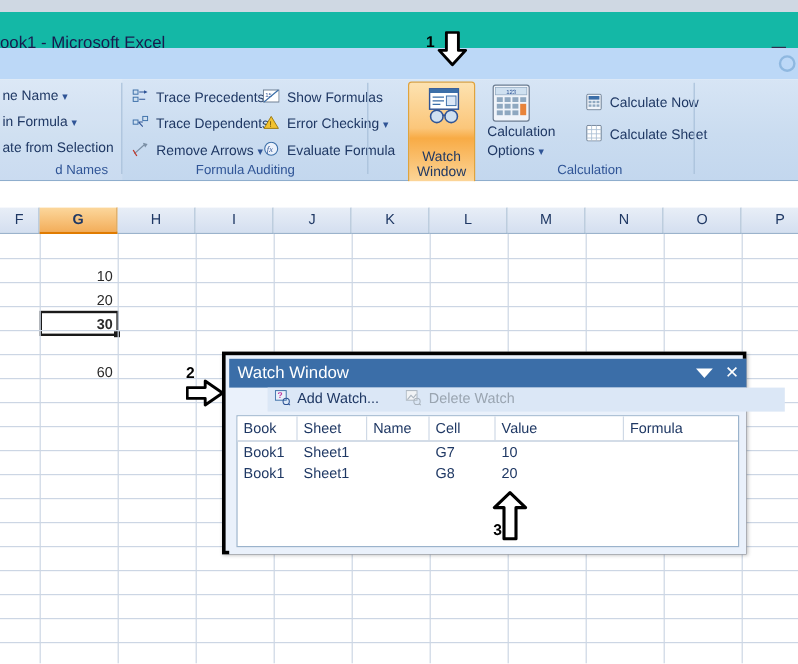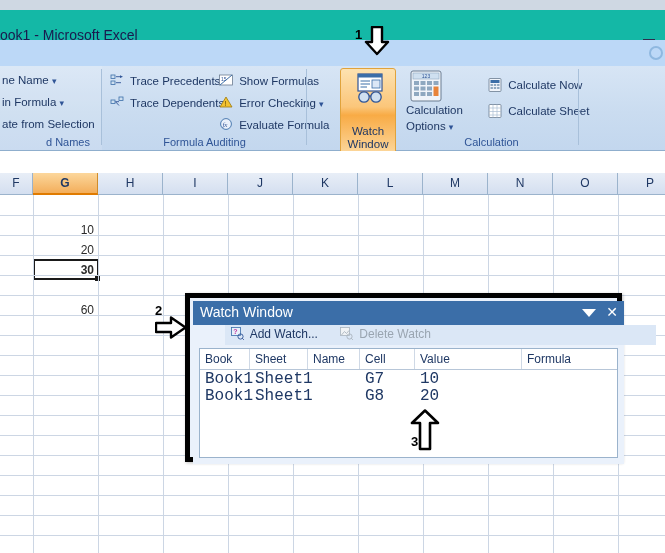--- a/index.html
+++ b/index.html
@@ -112,21 +112,21 @@
   #cell-selection{
     position:absolute;border:2px solid #1a1a1a;box-sizing:border-box;
   }
   #cell-selection .handle{
     position:absolute;right:-3px;bottom:-3px;width:5px;height:5px;
     background:#1a1a1a;
   }
   
   #watch-window{
     position:absolute;left:185px;top:293px;width:437px;height:169px;
-    background:#eaf1fb;border:5px solid #000000;
+    background:#eaf1fb;border:3px solid #000000;
     box-sizing:border-box;
     box-shadow:1px 1px 3px rgba(0,0,0,0.25);
   }
   #ww-frame{
     position:absolute;left:3px;top:3px;width:431px;height:163px;
     background:#eaf1fb;box-sizing:border-box;
   }
   #ww-titlebar{
     position:absolute;left:0;top:0;width:431px;height:24px;
     background:#3b6ea8;box-sizing:border-box;
@@ -162,23 +162,22 @@
     background:#ffffff;border-bottom:1px solid #b7c6d8;box-sizing:border-box;
   }
   .ww-col{
     position:absolute;top:0;height:20px;line-height:20px;
     font-size:12px;color:#1f3864;padding-left:5px;box-sizing:border-box;
     border-right:1px solid #cfd9e6;
   }
   .ww-row{position:absolute;left:0;height:17px;width:417px;}
   .ww-cell{
     position:absolute;top:0;height:17px;line-height:17px;
-    font-size:16px;color:#1f3864;padding-left:5px;box-sizing:border-box;
+    font-size:12px;color:#1f3864;padding-left:5px;box-sizing:border-box;
     white-space:nowrap;
-    font-family:Liberation Mono, monospace;
   }
   
   .anno-num{
     position:absolute;font-size:13px;font-weight:bold;color:#000000;
   }
   .anno-arrow{position:absolute;}
 </style>
 </head>
 <body>
 
@@ -223,20 +222,31 @@
     </div>
     <div class="rib-item" style="left:8px;top:30px;">
       <span class="ic">
         <svg width="14" height="13" viewBox="0 0 14 13">
           <rect x="1" y="4" width="4" height="3.5" fill="#cfe0f0" stroke="#3b6ea8" stroke-width="0.8"></rect>
           <rect x="9" y="1" width="4" height="3.5" fill="#cfe0f0" stroke="#3b6ea8" stroke-width="0.8"></rect>
           <path d="M5.5 5.7 H9 M5.5 5.7 L9 9.5" stroke="#2f5496" stroke-width="0.9" fill="none"></path>
         </svg>
       </span>
       <span>Trace Dependents</span>
+    </div>
+    <div class="rib-item" style="left:8px;top:52px;">
+      <span class="ic">
+        <svg width="14" height="13" viewBox="0 0 14 13">
+          <path d="M2 10 L11 2" stroke="#7b8fa5" stroke-width="1" fill="none"></path>
+          <path d="M9 1 L13 2 L11 5 Z" fill="#7b8fa5"></path>
+          <path d="M1 7 L4 12" stroke="#c0392b" stroke-width="1.1"></path>
+        </svg>
+      </span>
+      <span>Remove Arrows</span>
+      <span class="caret">▾</span>
     </div>
 
     <div class="rib-item" style="left:117px;top:8px;">
       <span class="ic">
         <svg width="14" height="13" viewBox="0 0 14 13">
           <rect x="0.5" y="1" width="13" height="10" fill="#ffffff" stroke="#6b7c91" stroke-width="0.8"></rect>
           <text x="2" y="7" font-size="5" fill="#2f5496" font-family="Liberation Sans">15</text>
           <path d="M1 11 L13 1" stroke="#3b6ea8" stroke-width="1"></path>
         </svg>
       </span>

